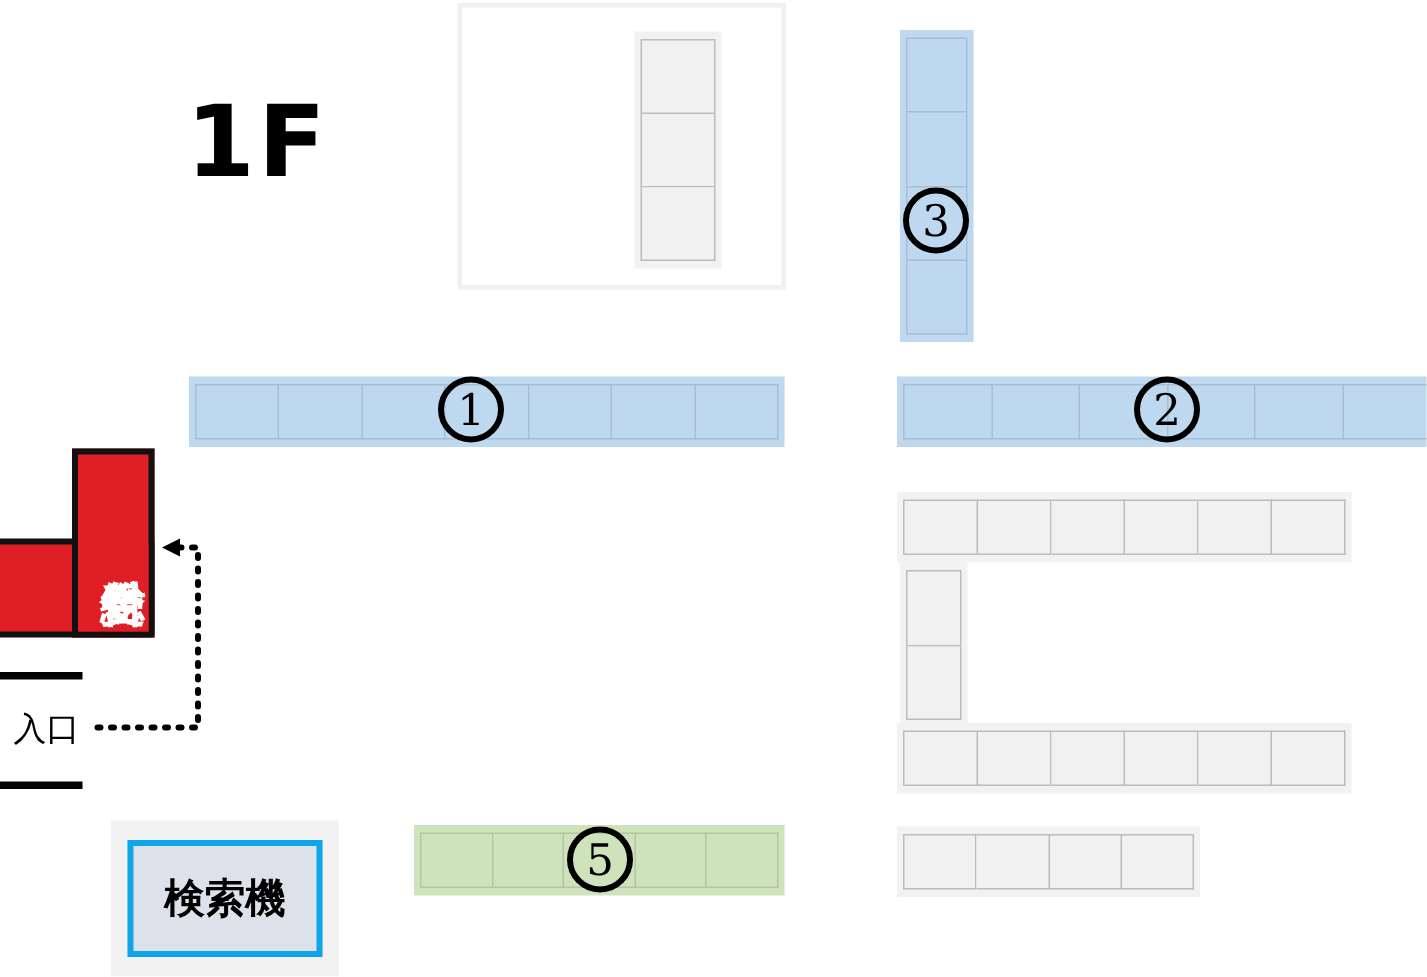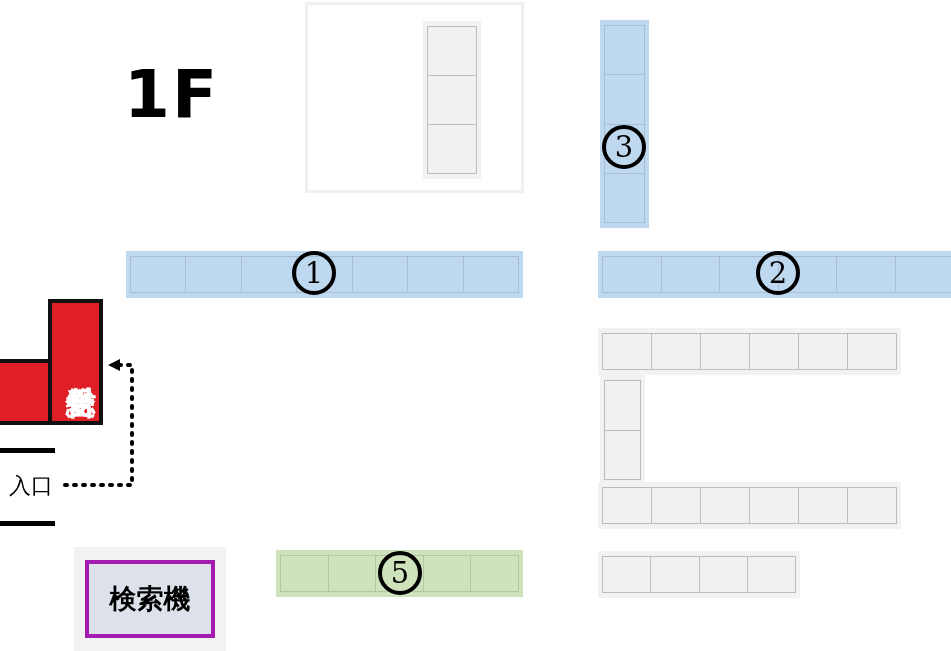--- a/index.html
+++ b/index.html
@@ -149,21 +149,21 @@
     left: 74px; top: 547px;
     width: 152px; height: 104px;
     background: #f2f2f2;
     display: flex;
     align-items: center;
     justify-content: center;
   }
   .kiosk .inner {
     width: 130px; height: 78px;
     background: #dde2ea;
-    border: 4px solid #a21caf;
+    border: 4px solid #0ea5e9;
     display: flex;
     align-items: center;
     justify-content: center;
   }
   .kiosk .kiosk-label {
     font-family: "DejaVu Sans", "Liberation Sans", sans-serif;
     font-weight: bold;
     font-size: 27px;
     color: #000000;
     letter-spacing: 0px;

